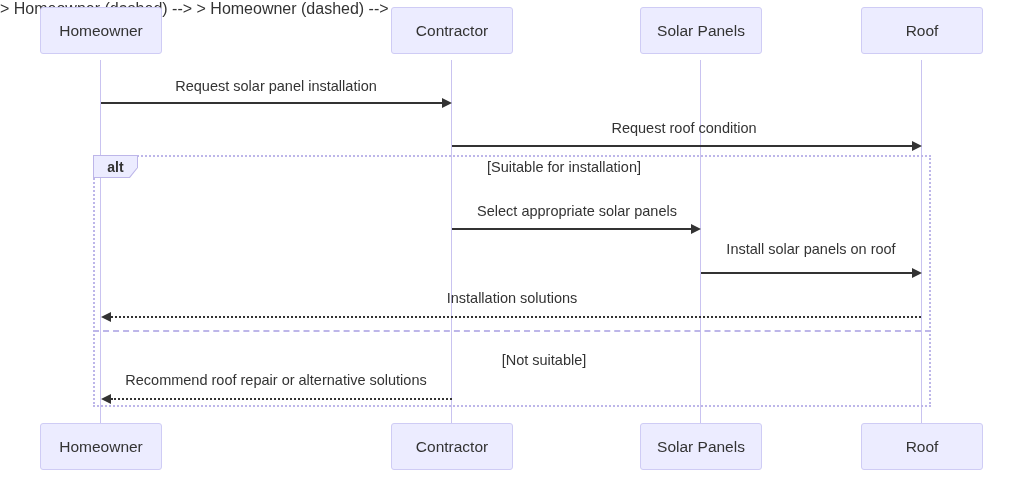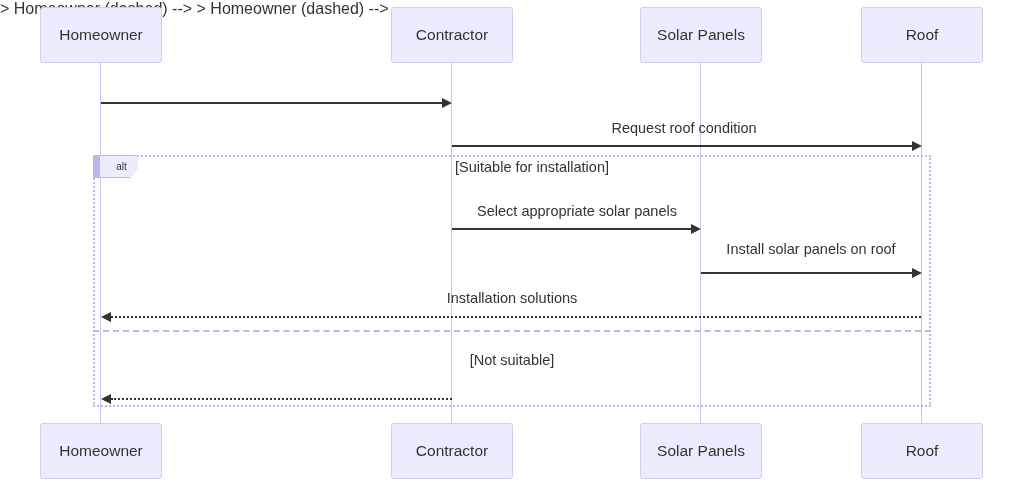--- a/index.html
+++ b/index.html
@@ -2,21 +2,21 @@
 <html style="--background: #FFFFFF; --actor-fill: #ECECFF; --actor-border: #CFCCF5; --lifeline: #C9C3F0; --frame-border: #BDB6E9; --arrow: #333333; --text: #333333;"><head>
 <meta charset="utf-8">
 <style>
   html, body { margin:0; padding:0; background:#ffffff; }
   .stage {
     position:relative; width:1024px; height:486px; background:var(--background,#fff);
     font-family:"Liberation Sans", sans-serif; color:var(--text,#333);
     overflow:hidden;
   }
   .actor {
-    position:absolute; width:122px; height:56px; box-sizing:border-box;
+    position:absolute; width:122px; height:47px; box-sizing:border-box;
     background:var(--actor-fill,#ECECFF); border:1px solid var(--actor-border,#CFCCF5);
     border-radius:3px; display:flex; align-items:center; justify-content:center;
     font-size:15.5px;
   }
   .lifeline { position:absolute; top:60px; width:1px; height:363px; background:var(--lifeline,#C9C3F0); }
   .msg-text { position:absolute; transform:translateX(-50%); font-size:14.5px; white-space:nowrap; line-height:17px; }
   .msg-line { position:absolute; height:0; border-top:2px solid var(--arrow,#333); }
   .msg-line.dashed { border-top-style:dotted; }
   .ah { position:absolute; width:0; height:0; border-top:5px solid transparent; border-bottom:5px solid transparent; }
   .ah-r { border-left:10px solid var(--arrow,#333); }
@@ -25,26 +25,26 @@
     position:absolute; left:93px; top:155px; width:838px; height:252px;
     box-sizing:border-box; border:2px dotted var(--frame-border,#BDB6E9);
   }
   .alt-divider { position:absolute; left:93px; top:330px; width:838px; height:0; border-top:2px dashed var(--frame-border,#BDB6E9); }
   .alt-label {
     position:absolute; left:93px; top:155px; width:45px; height:23px;
     background:var(--frame-border,#BDB6E9);
     clip-path:polygon(0 0, 100% 0, 100% 55%, 82% 100%, 0 100%);
   }
   .alt-label-fill {
-    position:absolute; left:7px; top:1px; width:43px; height:21px;
+    position:absolute; left:1px; top:1px; width:43px; height:21px;
     background:var(--actor-fill,#ECECFF);
     clip-path:polygon(0 0, 100% 0, 100% 55%, 82% 100%, 0 100%);
-    display:flex; align-items:center; justify-content:center; font-size:10px;
+    display:flex; align-items:center; justify-content:center; font-size:14px;font-weight:bold;
   }
-  .guard { position:absolute; transform:translateX(-50%); font-size:14.5px; white-space:nowrap; line-height:17px; }
+  .guard { position:absolute; transform:translateX(-50%); font-size:14.5px; white-space:nowrap; line-height:17px;margin-left:32px; }
 </style>
 </head>
 <body>
 
 <div class="stage">
 
   
   <div class="lifeline" style="left:100px"></div>
   <div class="lifeline" style="left:451px"></div>
   <div class="lifeline" style="left:700px"></div>
@@ -53,20 +53,21 @@
   
   <div class="alt-frame"></div>
   <div class="alt-divider"></div>
   <div class="alt-label">
     <div class="alt-label-fill">alt</div>
   </div>
   <div class="guard" style="left:532px; top:159px">[Suitable for installation]</div>
   <div class="guard" style="left:512px; top:352px">[Not suitable]</div>
 
   
+  <div class="msg-text" style="left:276px; top:78px">Request solar panel installation</div>
   <div class="msg-line" style="left:101px; top:102px; width:342px"></div>
   <div class="ah ah-r" style="left:442px; top:98px"></div>
 
   
   <div class="msg-text" style="left:684px; top:120px">Request roof condition</div>
   <div class="msg-line" style="left:452px; top:145px; width:460px"></div>
   <div class="ah ah-r" style="left:912px; top:141px"></div>
 
   
   <div class="msg-text" style="left:577px; top:203px">Select appropriate solar panels</div>
@@ -77,20 +78,21 @@
   <div class="msg-text" style="left:811px; top:241px">Install solar panels on roof</div>
   <div class="msg-line" style="left:701px; top:272px; width:211px"></div>
   <div class="ah ah-r" style="left:912px; top:268px"></div>
 
   &gt; Homeowner (dashed) --&gt;
   <div class="msg-text" style="left:512px; top:290px">Installation solutions</div>
   <div class="msg-line dashed" style="left:111px; top:316px; width:810px"></div>
   <div class="ah ah-l" style="left:101px; top:312px"></div>
 
   &gt; Homeowner (dashed) --&gt;
+  <div class="msg-text" style="left:276px; top:372px">Recommend roof repair or alternative solutions</div>
   <div class="msg-line dashed" style="left:111px; top:398px; width:341px"></div>
   <div class="ah ah-l" style="left:101px; top:394px"></div>
 
   
   <div class="actor" style="left:40px;  top:7px">
       <span>Homeowner</span>
     </div>
   <div class="actor" style="left:391px; top:7px">
       <span>Contractor</span>
     </div>

